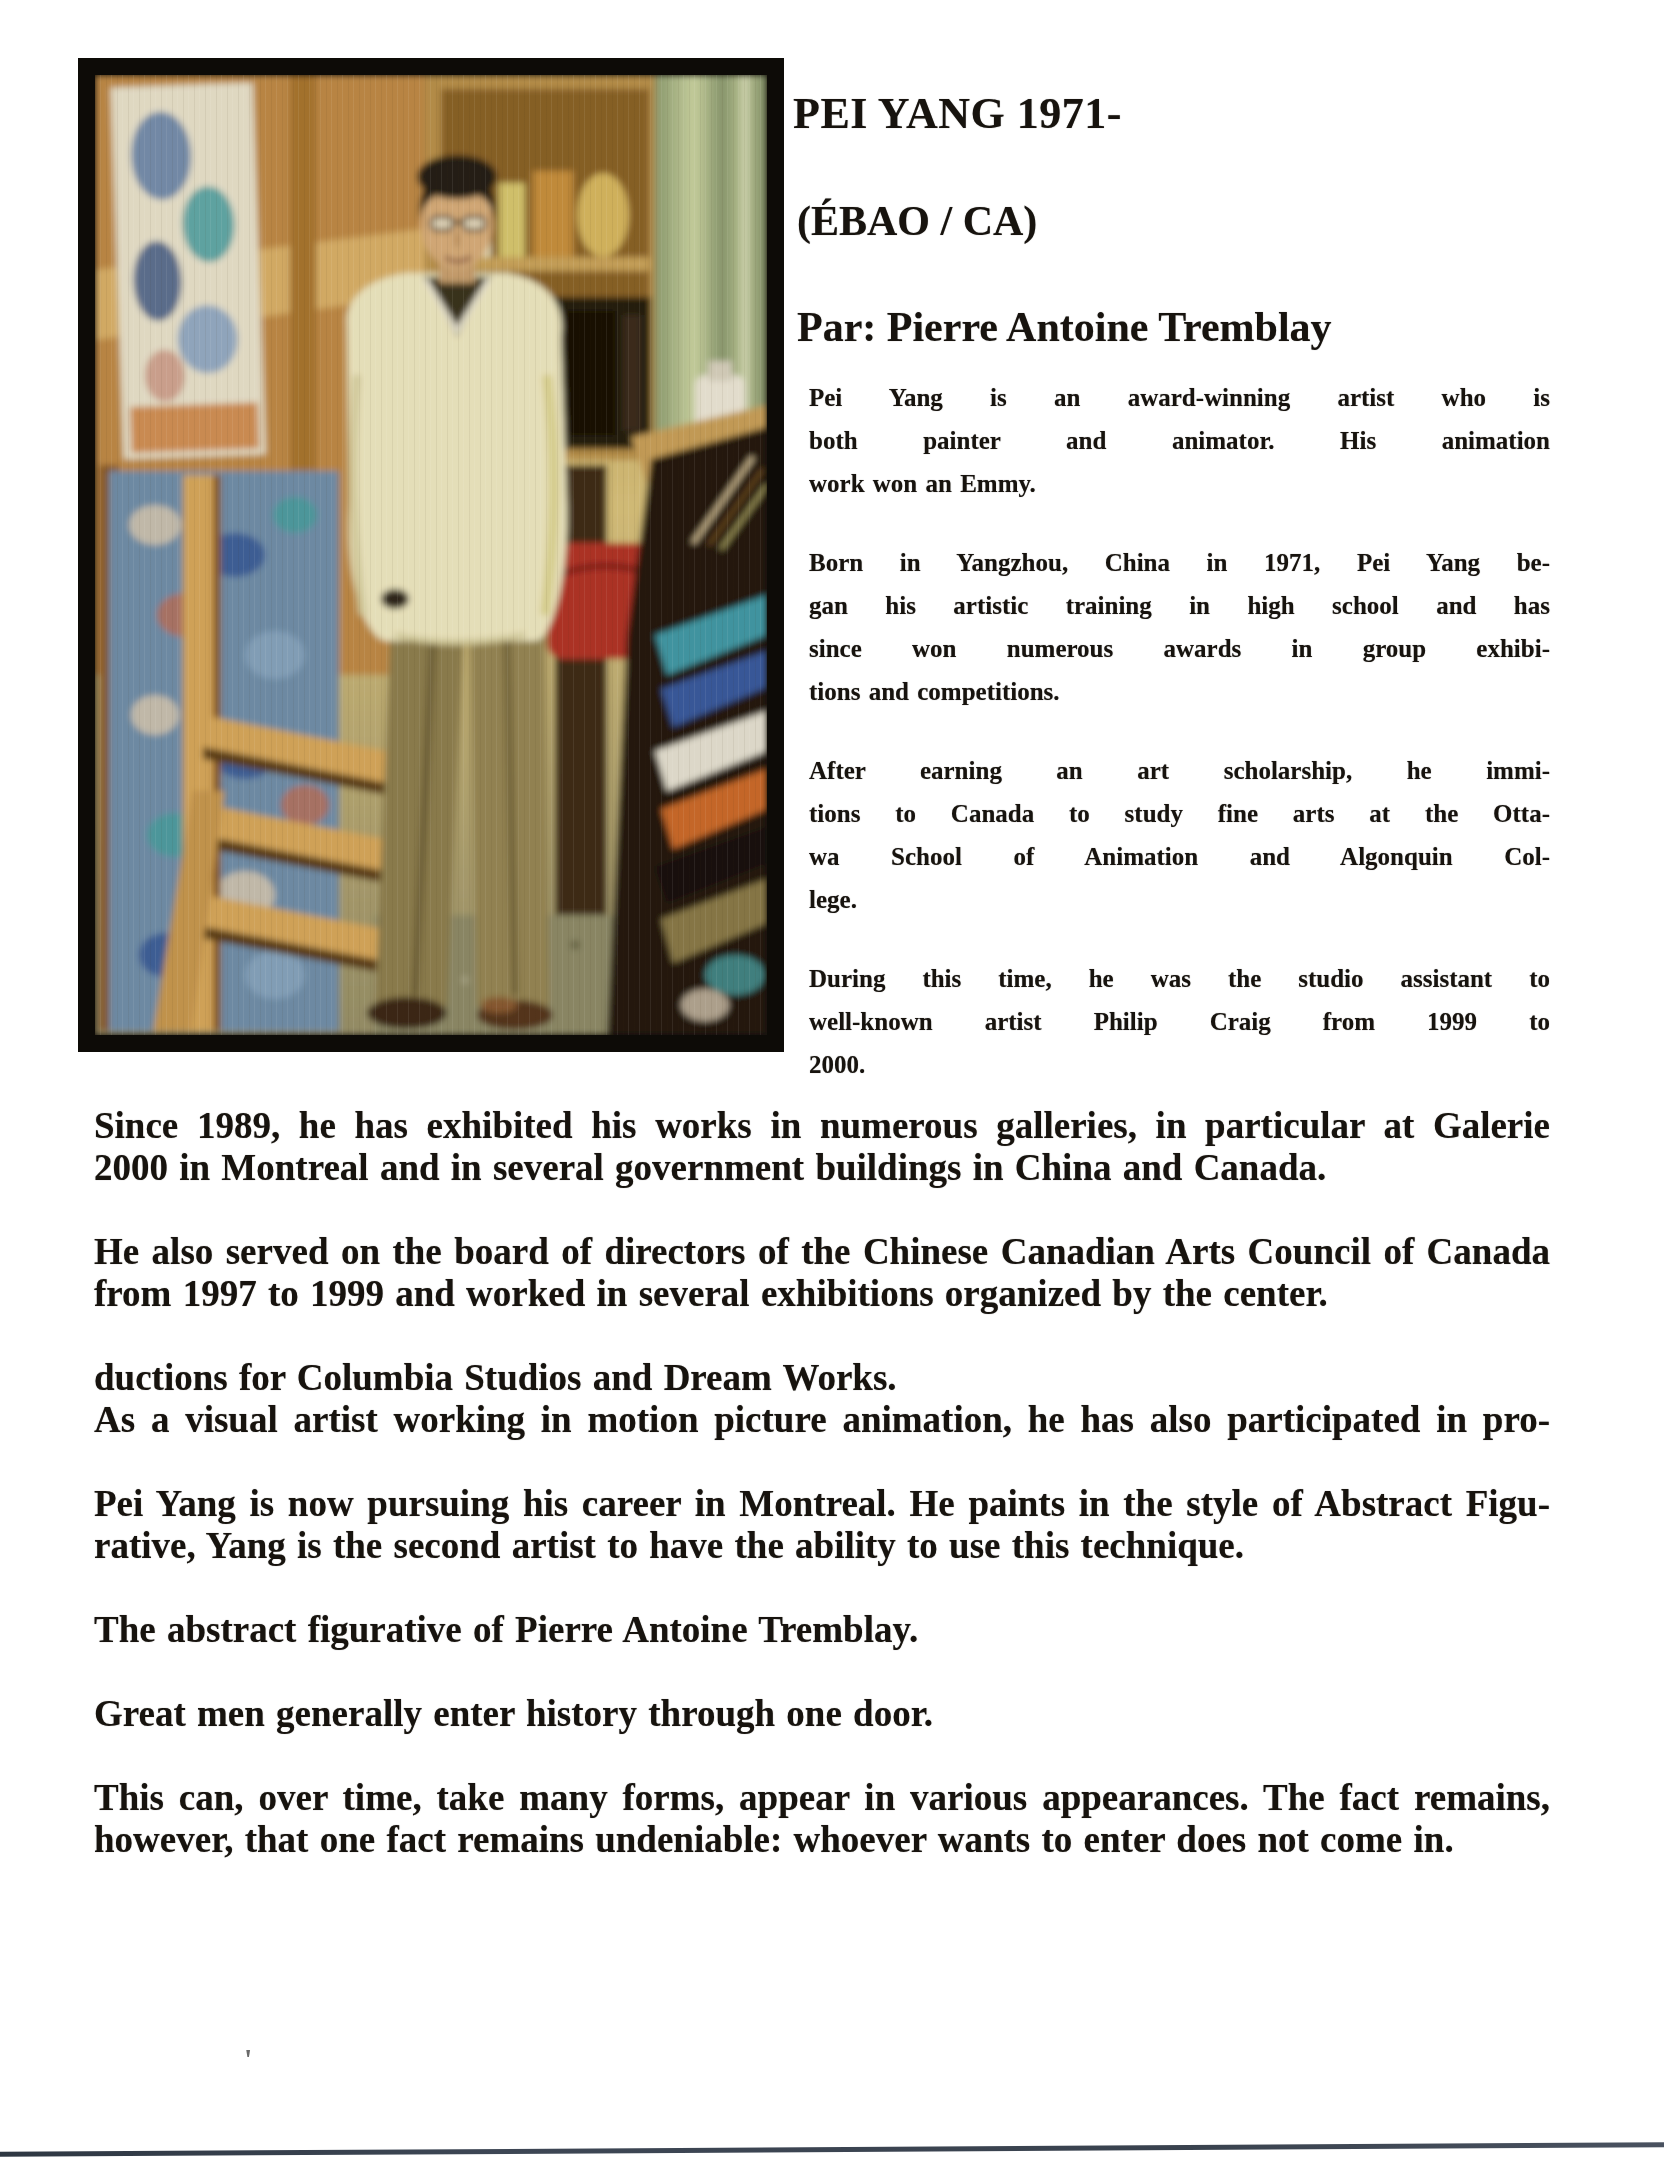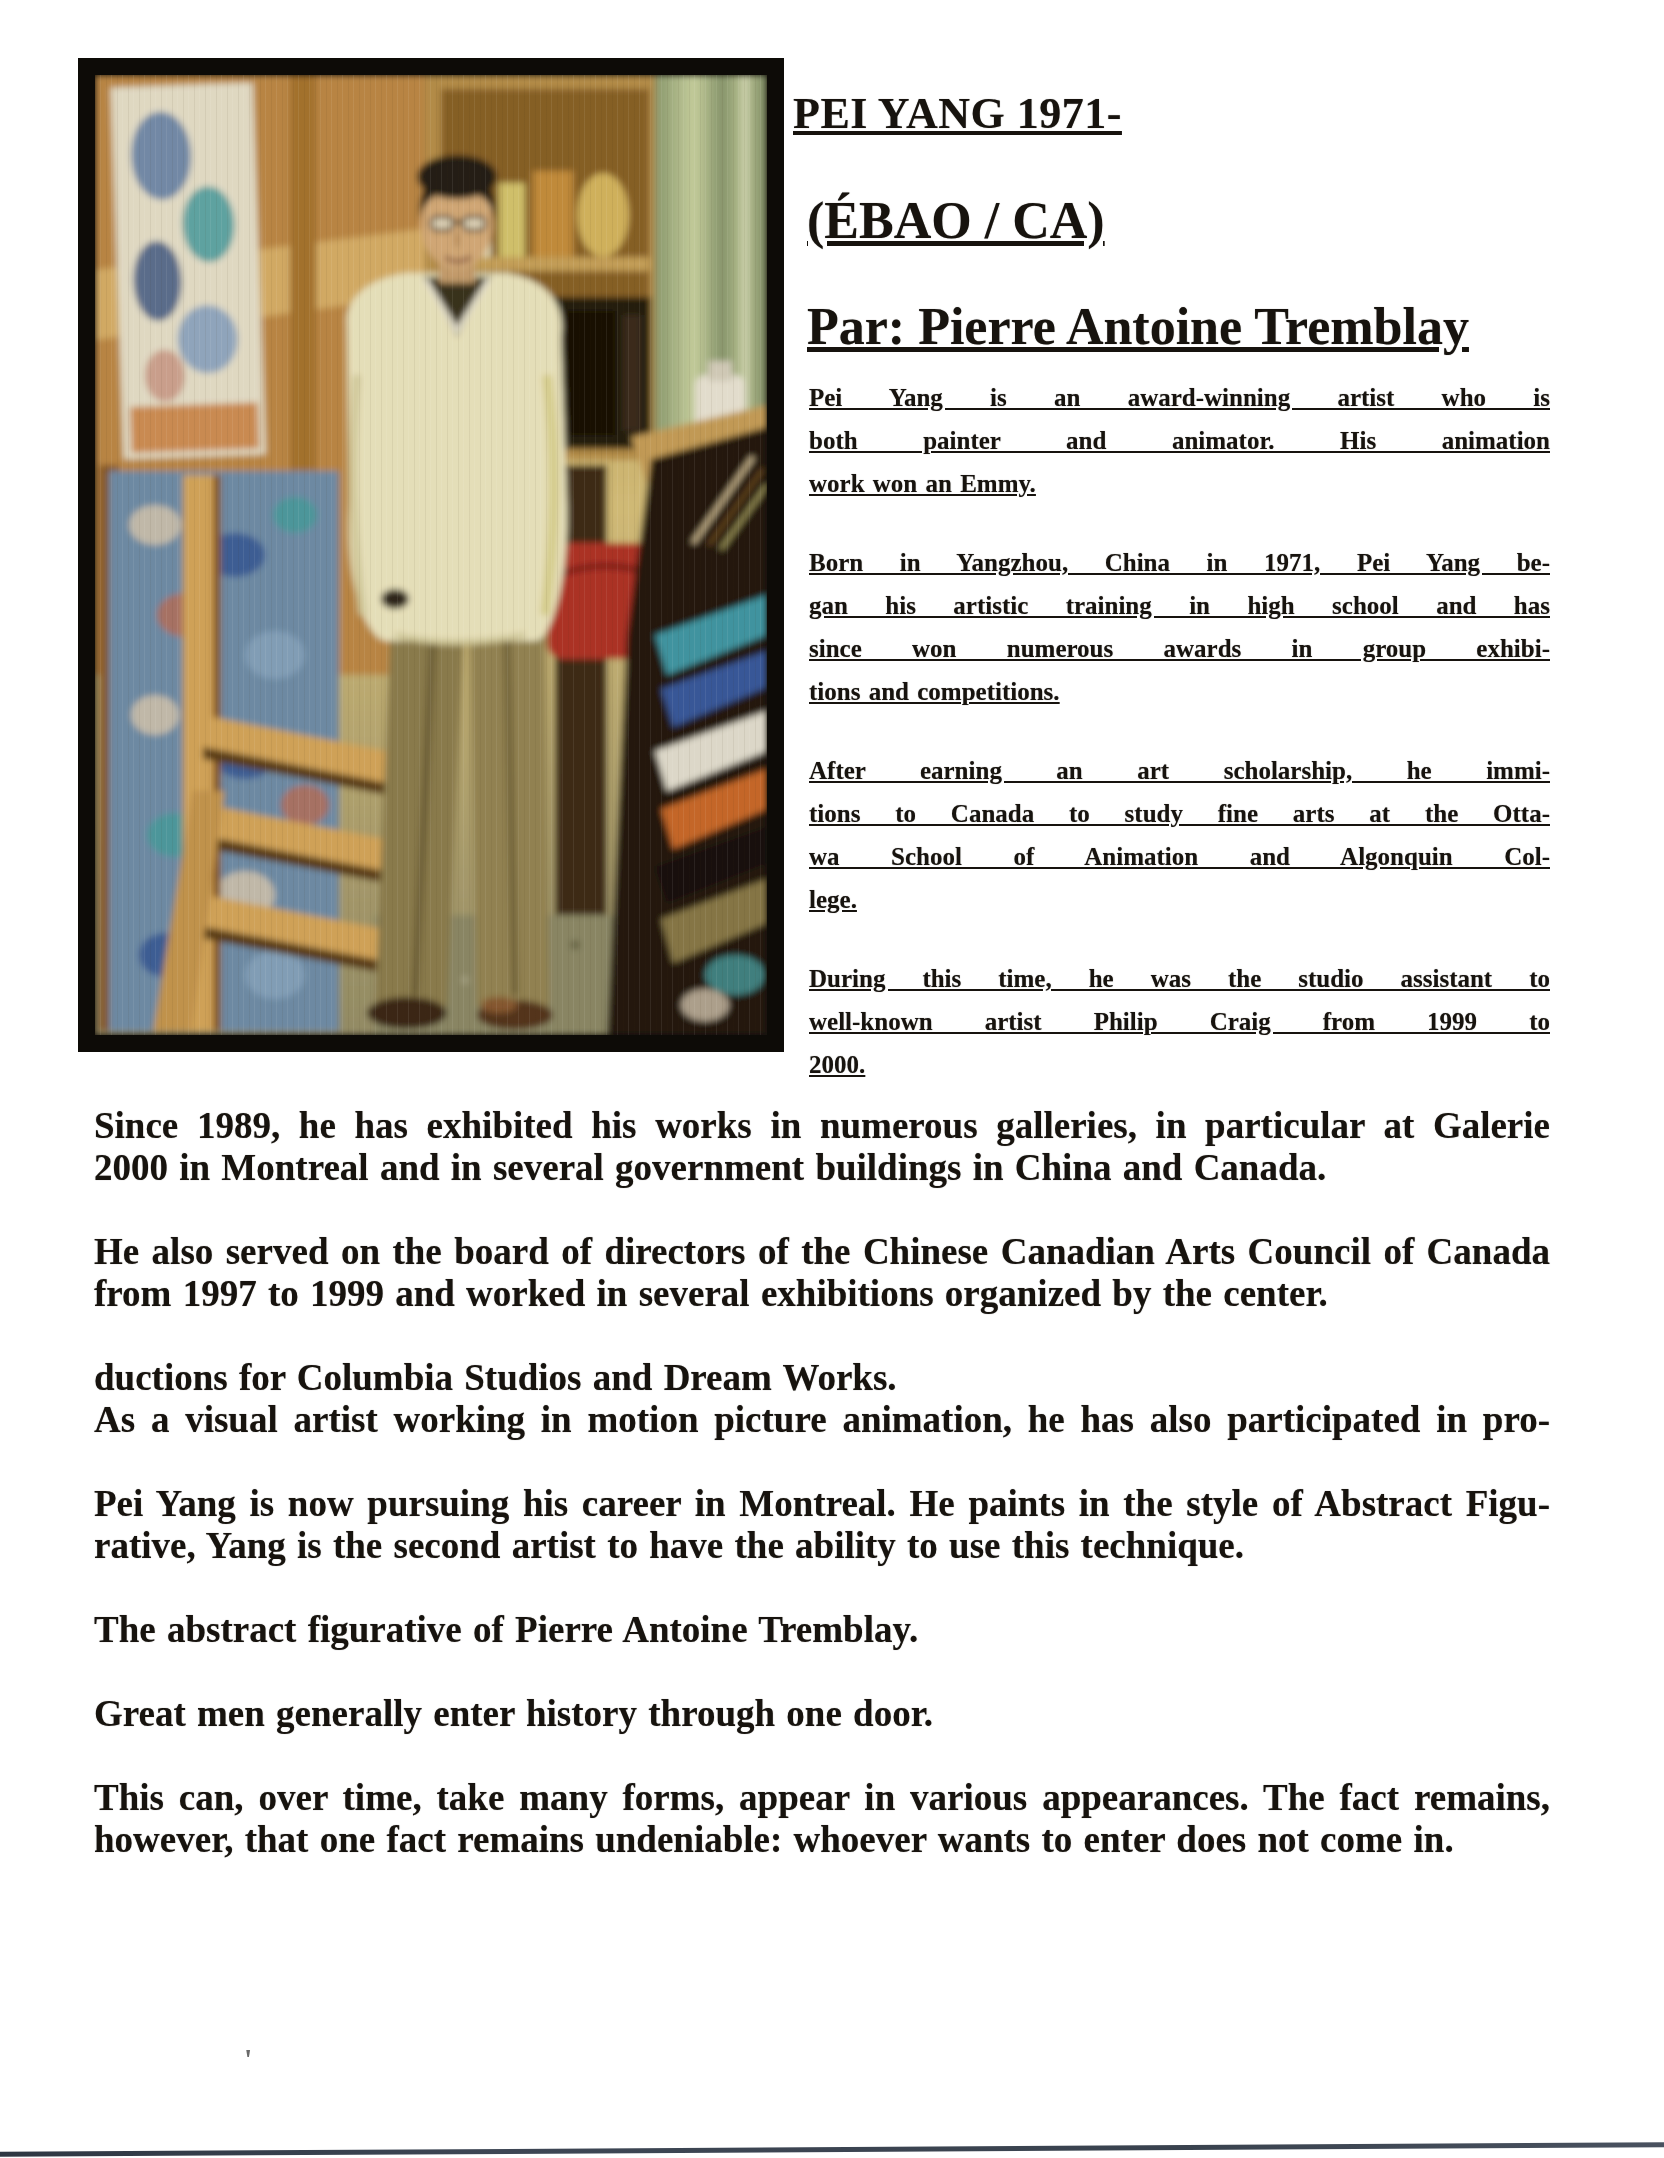--- a/index.html
+++ b/index.html
@@ -17,23 +17,23 @@
   .photo-streaks{
     position:absolute;left:17px;top:17px;right:17px;bottom:17px;
     background:
       repeating-linear-gradient(90deg,
         rgba(60,45,15,0.07) 0 1px, rgba(0,0,0,0) 1px 5px,
         rgba(255,255,250,0.08) 5px 6px, rgba(0,0,0,0) 6px 11px);
     pointer-events:none;
   }
   
   .scan-ink{ text-shadow:0 0 1px rgba(23,19,14,0.45); }
-  .right-col{position:absolute;left:793px;top:58px;width:773px;text-decoration:underline;}
+  .right-col{position:absolute;left:793px;top:58px;width:773px;}
   .doc-title{font-size:44px;line-height:48px;margin:32px 0 0;letter-spacing:.5px;}
-  .doc-sub{font-size:52px;line-height:46px;margin:60px 14px 0;}
+  .doc-sub{font-size:42px;line-height:46px;margin:60px 4px 0;}
   .col-paras{margin-top:26px;}
   .col-paras .para{font-size:25px;line-height:43px;margin:0 16px 36px;}
   .body-text{position:absolute;left:78px;top:1105px;width:1488px;}
   .body-text .para{font-size:37px;line-height:42px;margin:0 16px 42px;font-family:Liberation Serif, serif;}
   .para .line{text-align:justify;text-align-last:justify;word-spacing:2px;}
   .para .line.last{text-align-last:left;}
   
   .scan-bottom-line{
     position:absolute;left:-12px;top:2147px;width:1700px;height:5px;
     background:linear-gradient(90deg,#2e3742,#3d4654 30%,#39424e 70%,#4a5260);

